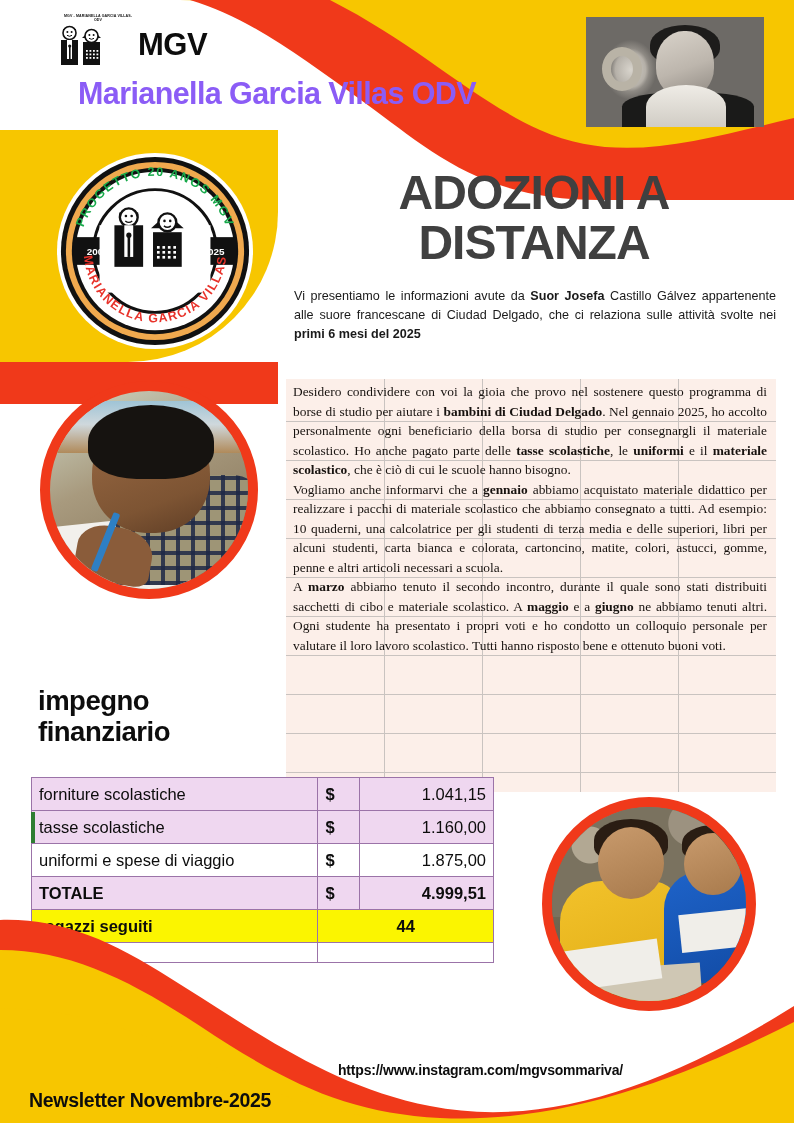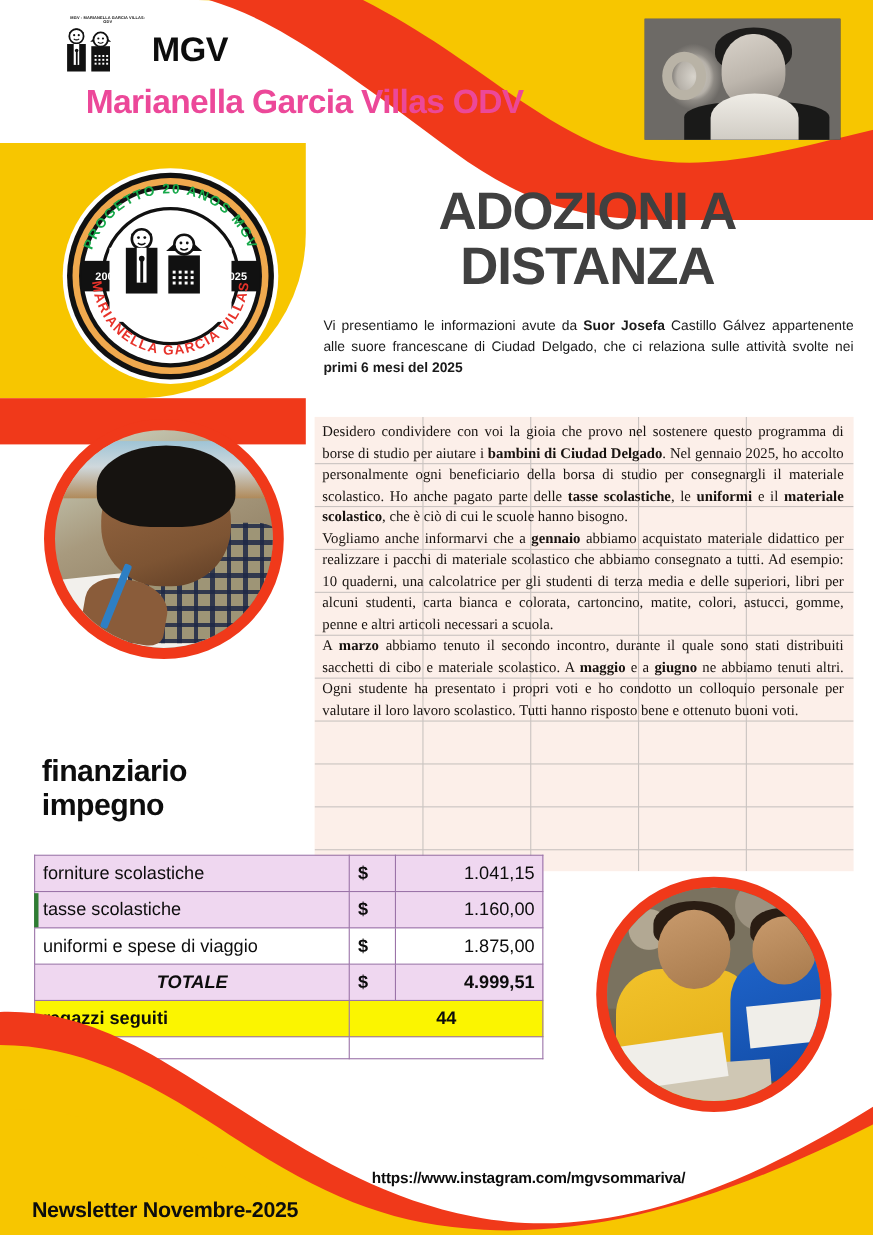--- a/index.html
+++ b/index.html
@@ -32,21 +32,21 @@
     font-size: 3.6px; font-weight: bold; letter-spacing: .1px;
     color: #111; line-height: 1.25;
   }
   #mgv-abbr {
     position: absolute; left: 138px; top: 27px;
     font-size: 31px; font-weight: 800; color: #0d0d0d;
     letter-spacing: -0.5px;
   }
   #org-name {
     position: absolute; left: 78px; top: 76px;
-    font-size: 30.5px; font-weight: 800; color: #ec4899;
+    font-size: 30.5px; font-weight: 800; color: #8b5cf6;
     letter-spacing: -0.6px; white-space: nowrap;
   }
   #portrait {
     position: absolute; left: 586px; top: 17px;
     width: 178px; height: 110px;
     background:
       radial-gradient(ellipse 26px 30px at 25% 48%, #d8d4cc 0%, #b5b0a8 58%, #8e8a84 72%, #6d6a66 100%),
       linear-gradient(105deg, #5c5a57 0%, #4e4c49 30%, #3a3937 60%, #2b2a29 100%);
     overflow: hidden;
   }
@@ -197,21 +197,21 @@
     padding: 0 7px;
     vertical-align: middle;
     white-space: nowrap;
   }
   td.lbl   { width: 287px; }
   td.cur   { width: 42px; text-align: left; font-weight: 600; }
   td.val   { width: 134px; text-align: right; padding-right: 12px; }
   tr.pink td { background: #EFD7F0; }
   tr.white td { background: #ffffff; }
   tr.total td { background: #EFD7F0; font-weight: bold; }
-  td.total-lbl { text-align: center; font-weight: bold; font-style: italic; }
+  td.total-lbl { text-align: left; font-weight: bold; }
   tr.yellow td { background: #FBF500; font-weight: bold; }
   tr.yellow td.val2 { text-align: center; font-weight: bold; }
   tr.empty td { background: #ffffff; height: 20px; border-top: 1px solid #9b73a8; }
   .green-mark {
     position: absolute; left: 0px; top: 35px;
     width: 4px; height: 31px; background: #2e7d32;
   }
 
   
   #photo-boys {
@@ -429,22 +429,22 @@
     <div class="gridh" style="top:354px"></div>
     <div class="gridh" style="top:393px"></div>
     <div id="bodytext">
       <p><span>Desidero condividere con voi la gioia che provo nel sostenere questo programma di borse di studio per aiutare i </span><b>bambini di Ciudad Delgado</b><span>. Nel gennaio 2025, ho accolto personalmente ogni beneficiario della borsa di studio per consegnargli il materiale scolastico. Ho anche pagato parte delle </span><b>tasse scolastiche</b><span>, le </span><b>uniformi</b><span> e il </span><b>materiale scolastico</b><span>, che è ciò di cui le scuole hanno bisogno.</span></p>
       <p><span>Vogliamo anche informarvi che a </span><b>gennaio</b><span> abbiamo acquistato materiale didattico per realizzare i pacchi di materiale scolastico che abbiamo consegnato a tutti. Ad esempio: 10 quaderni, una calcolatrice per gli studenti di terza media e delle superiori, libri per alcuni studenti, carta bianca e colorata, cartoncino, matite, colori, astucci, gomme, penne e altri articoli necessari a scuola.</span></p>
       <p><span>A </span><b>marzo</b><span> abbiamo tenuto il secondo incontro, durante il quale sono stati distribuiti sacchetti di cibo e materiale scolastico. A </span><b>maggio</b><span> e a </span><b>giugno</b><span> ne abbiamo tenuti altri. Ogni studente ha presentato i propri voti e ho condotto un colloquio personale per valutare il loro lavoro scolastico. Tutti hanno risposto bene e ottenuto buoni voti.</span></p>
     </div>
   </div>
 
   <div id="impegno">
+    <div>impegno</div>
     <div>finanziario</div>
-    <div>impegno</div>
   </div>
 
   <div id="table-wrap">
     <div class="green-mark"></div>
     <table class="fin">
       <tbody>
         <tr class="pink">
           <td class="lbl">forniture scolastiche</td>
           <td class="cur">$</td>
           <td class="val">1.041,15</td>

